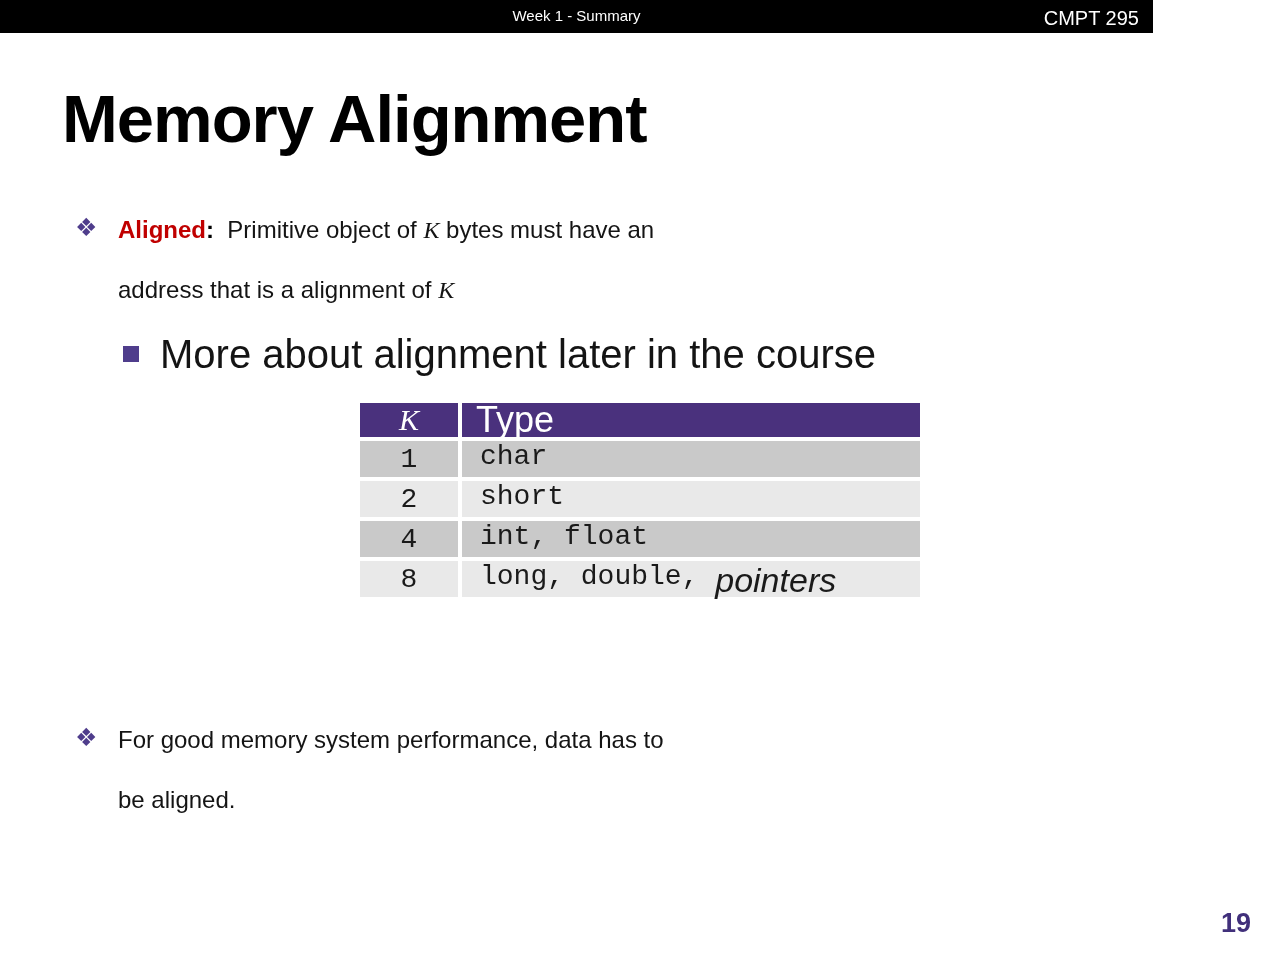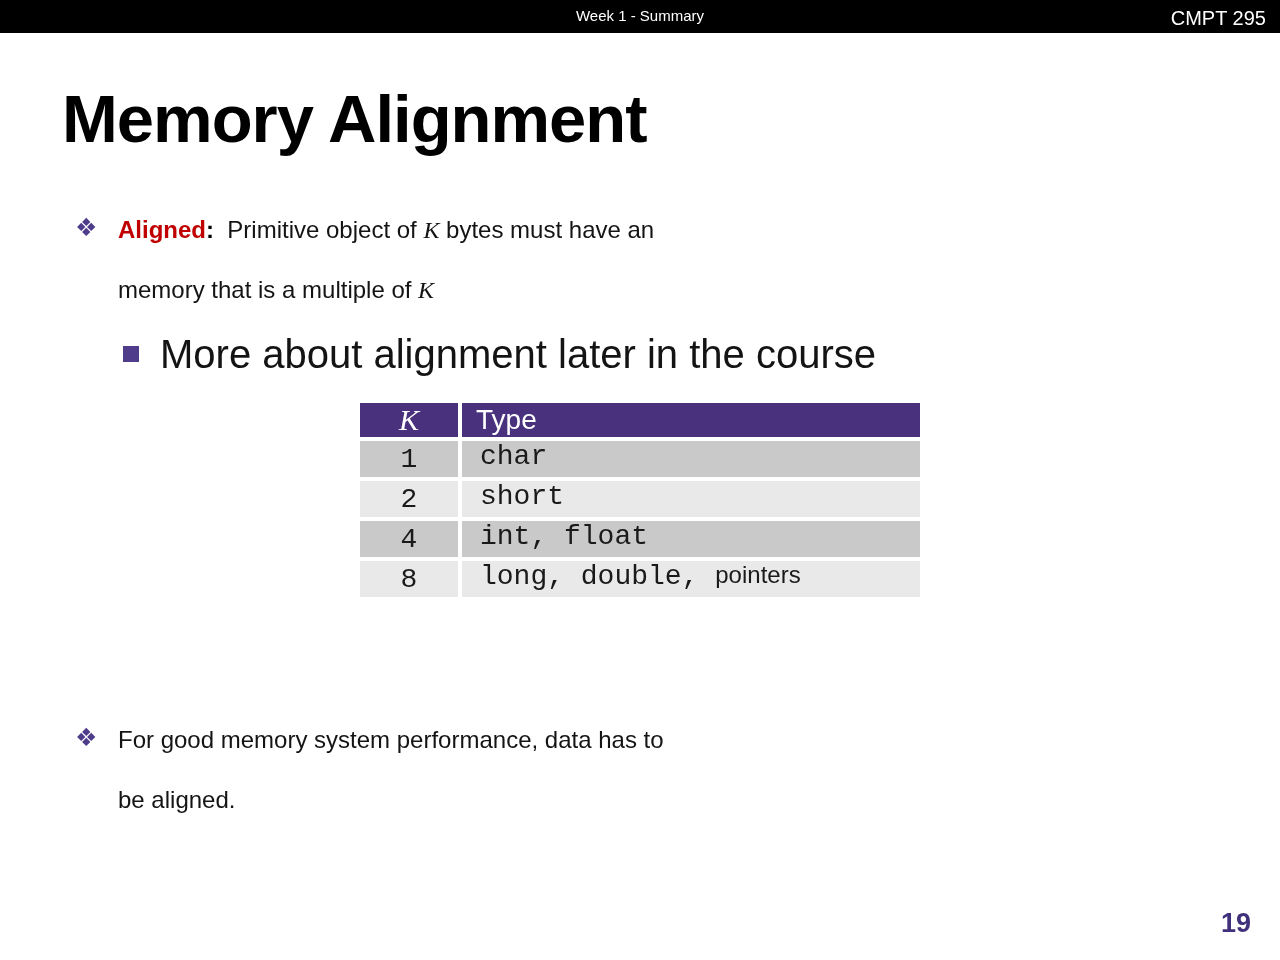--- a/index.html
+++ b/index.html
@@ -5,21 +5,21 @@
   html, body { margin: 0; padding: 0; }
   body {
     width: 1280px; height: 960px; position: relative;
     background: #ffffff; overflow: hidden;
     font-family: "Liberation Sans", sans-serif;
     color: #111111;
   }
 
   
   .topbar {
-    position: absolute; top: 0; left: 0; width: 1280px; height: 33px;
+    position: absolute; top: 0; left: 0; width: 1153px; height: 33px;
     background: #000000; color: #ffffff;
   }
   .topbar-center {
     position: absolute; left: 0; right: 0; top: 7px;
     text-align: center; font-size: 15px;
   }
   .topbar-right {
     position: absolute; right: 14px; top: 7px; font-size: 20px;
   }
 
@@ -60,36 +60,36 @@
   
   .alignment-table { position: absolute; left: 360px; top: 403px; width: 560px; }
   .thead { display: flex; gap: 4px; height: 34px; }
   .th-k {
     width: 98px; flex: none; background: #4A317D; color: #ffffff;
     display: flex; align-items: center; justify-content: center;
     font-family: "Liberation Serif", serif; font-style: italic; font-size: 30px;
   }
   .th-type {
     flex: 1; background: #4A317D; color: #ffffff;
-    display: flex; align-items: center; padding-left: 14px; font-size: 28px;
+    display: flex; align-items: center; padding-left: 14px; font-size: 36px;
   }
   .trow { display: flex; gap: 4px; height: 36px; margin-top: 4px; }
   .td-k {
     width: 98px; flex: none;
     display: flex; align-items: center; justify-content: center;
     font-family: "Liberation Mono", monospace; font-size: 28px; color: #1a1a1a;
   }
   .td-type {
     flex: 1; display: flex; padding-left: 18px;
     font-family: "Liberation Mono", monospace; font-size: 28px; color: #1a1a1a;
     white-space: pre;
   }
   .shade-dark { background: #C9C9C9; }
   .shade-light { background: #E9E9E9; }
-  .sans-part { font-family: "Liberation Sans", sans-serif; font-size: 24px; }
+  .sans-part { font-family: "Liberation Sans", sans-serif; font-size: 34px; font-style: italic; }
 
   
   .page-number {
     position: absolute; right: 29px; top: 908px;
     font-size: 27px; font-weight: 700; color: #41307B;
   }
 </style>
 </head>
 <body>
 
@@ -97,21 +97,21 @@
   <div class="topbar-center">Week 1 - Summary</div>
   <div class="topbar-right">CMPT 295</div>
 </div>
 
 <div class="slide-title">Memory Alignment</div>
 
 <div class="bullet-block bullet-1">
   <div class="diamond-marker">❖</div>
   <div class="bullet-lines">
     <div class="bullet-line"><span class="red-bold">Aligned</span><span class="black-bold">:  </span><span>Primitive object of </span><span class="math-k">K</span><span> bytes must have an</span></div>
-    <div class="bullet-line"><span>memory that is a multiple of </span><span class="math-k">K</span></div>
+    <div class="bullet-line"><span>address that is a alignment of </span><span class="math-k">K</span></div>
   </div>
 </div>
 
 <div class="sub-bullet">
   <div class="square-marker"></div>
   <div class="sub-bullet-text">More about alignment later in the course</div>
 </div>
 
 <div class="alignment-table">
   <div class="thead">

